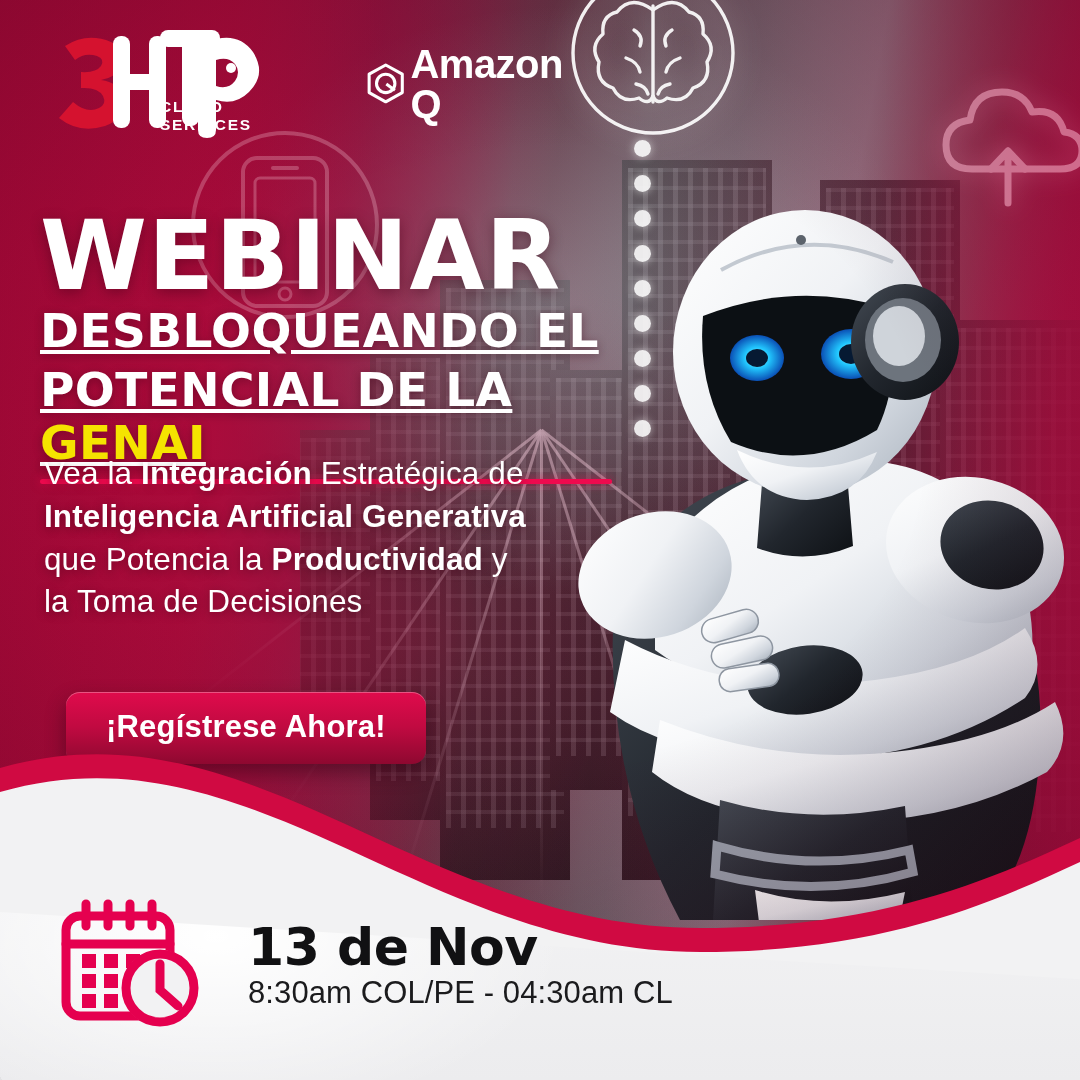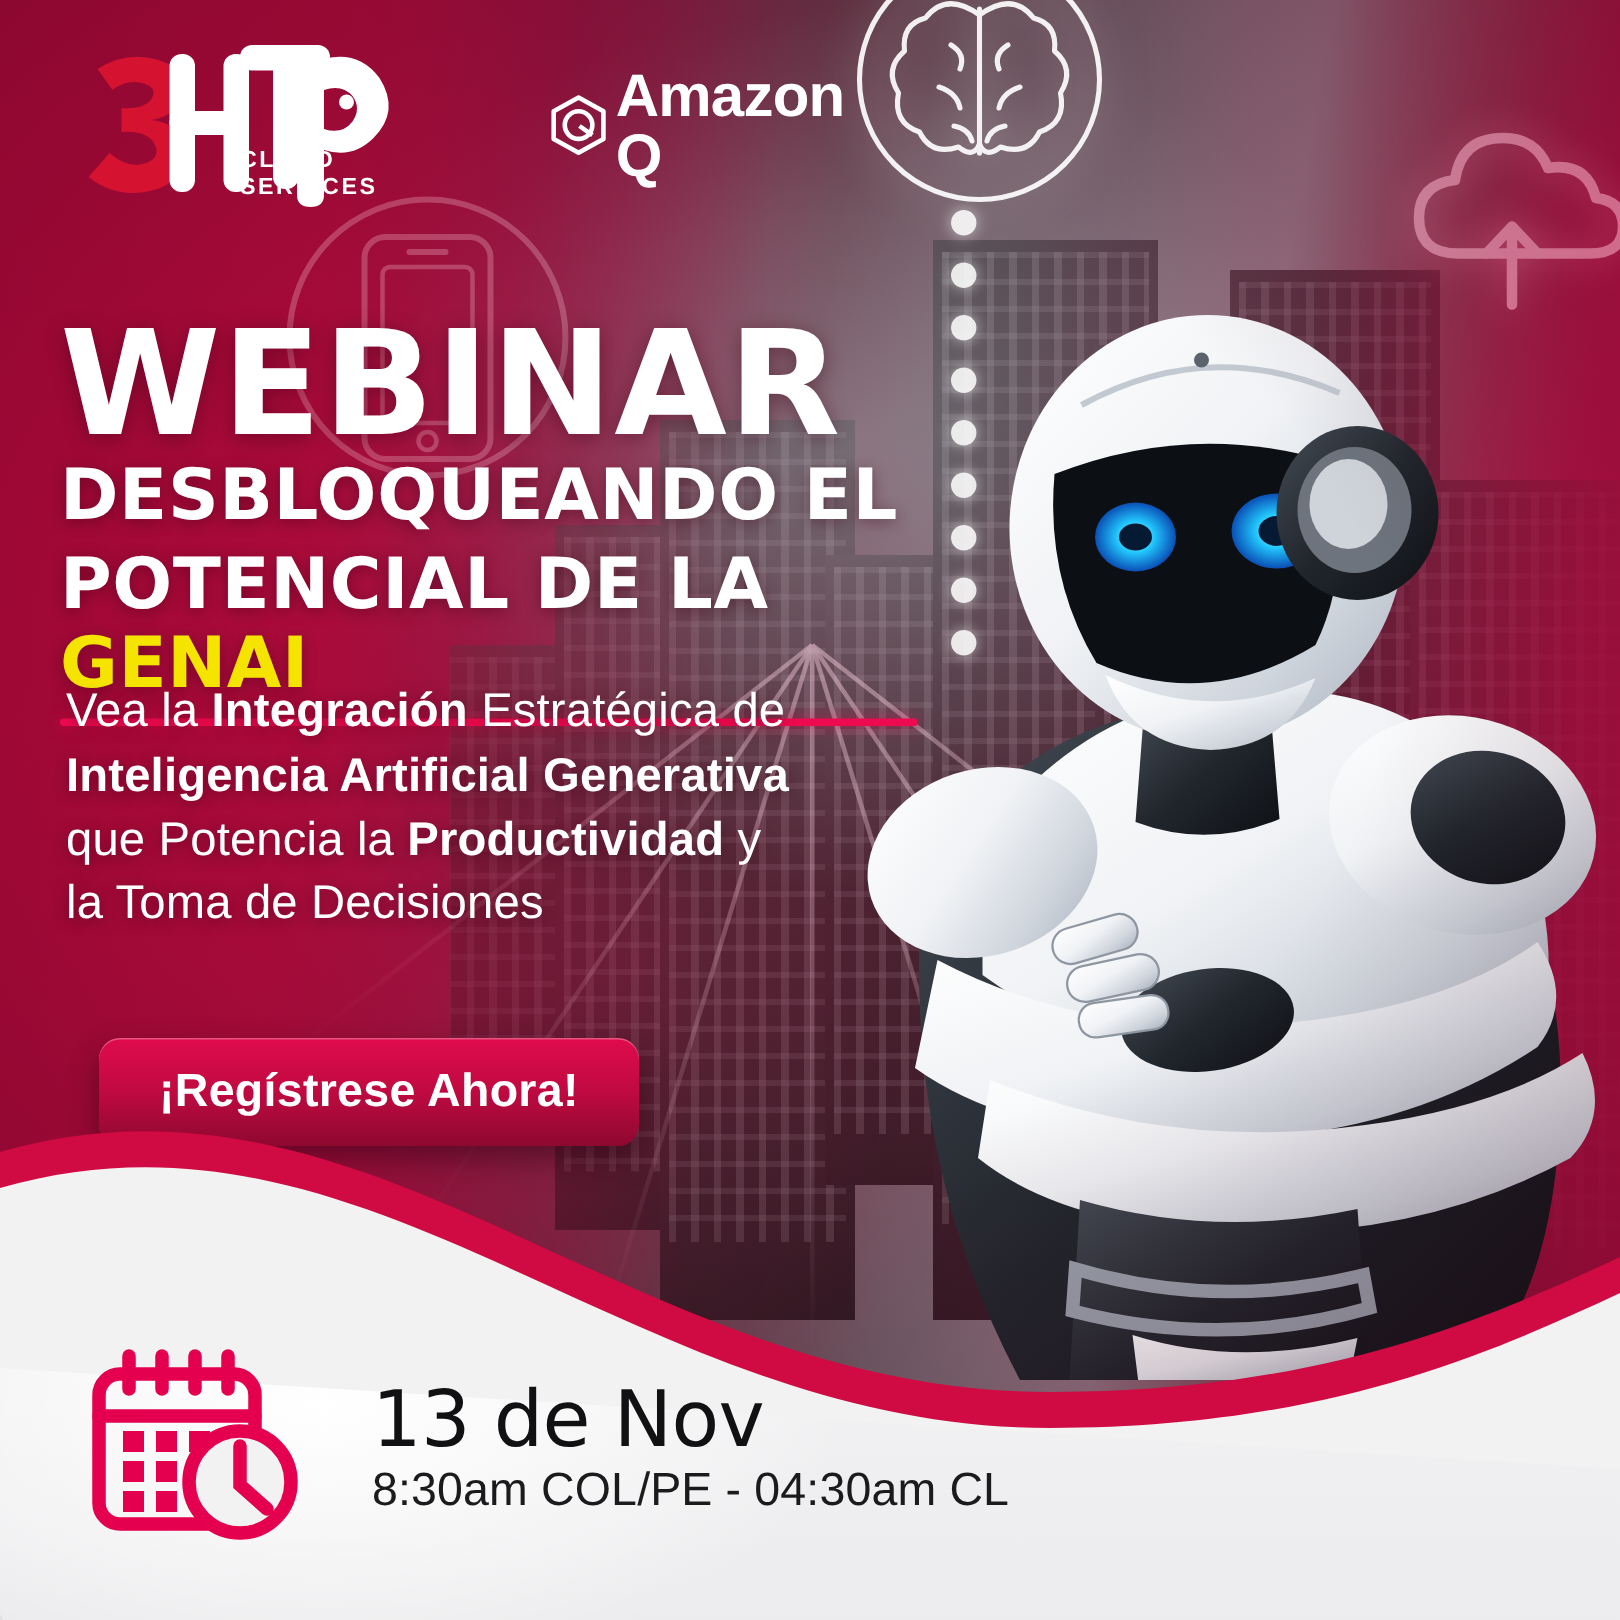--- a/index.html
+++ b/index.html
@@ -59,41 +59,41 @@
   .htp-tag{position:absolute;left:105px;bottom:6px;color:#fff;font-size:15.5px;font-weight:700;
     letter-spacing:1.7px;}
   .amzq{position:relative;width:200px;height:112px;display:flex;flex-direction:row;align-items:center;gap:2px;}
   .amzq-text{color:#fff;font-size:40px;font-weight:700;letter-spacing:-.5px;line-height:1;}
 
   
   .headline{position:absolute;left:40px;top:212px;width:620px;}
   .h-main{color:#fff;font-size:97px;font-weight:700;line-height:.9;letter-spacing:1px;
     font-family:"DejaVu Sans", sans-serif;text-shadow:0 3px 14px rgba(60,0,22,.45);}
   .h-sub{color:#fff;font-size:47px;font-weight:700;line-height:1.12;letter-spacing:.4px;
-    font-family:"DejaVu Sans", sans-serif;margin-top:6px;text-shadow:0 2px 10px rgba(60,0,22,.45);}
+    font-family:"DejaVu Sans", sans-serif;margin-top:6px;text-shadow:0 2px 10px rgba(60,0,22,.45);text-decoration:underline;}
   .h-accent{color:#F5E400;}
   .rule{margin-top:10px;width:572px;height:5px;background:#EE0A4E;border-radius:3px;
     box-shadow:0 0 10px rgba(238,10,78,.6);}
 
   
   .body-copy{position:absolute;left:44px;top:452px;width:600px;color:#fff;
     font-size:31.5px;line-height:1.36;letter-spacing:.1px;text-shadow:0 2px 9px rgba(60,0,22,.5);}
   .body-copy b{font-weight:700;}
 
   
   .cta{position:absolute;left:66px;top:692px;padding:17px 40px 19px;border-radius:14px;
     background:linear-gradient(180deg,#E00B4C 0%,#C10A41 48%,#8E0830 100%);
     color:#fff;font-size:31px;font-weight:700;letter-spacing:.2px;border:none;cursor:pointer;
     box-shadow:0 9px 20px rgba(40,0,16,.48), inset 0 1px 0 rgba(255,255,255,.30);}
 
   
   .foot{position:absolute;left:56px;bottom:46px;display:flex;align-items:center;gap:40px;}
   .cal-icon{position:relative;width:152px;height:138px;flex:none;}
   .foot-txt{display:flex;flex-direction:column;gap:2px;}
-  .foot-date{color:#111113;font-size:52px;font-weight:400;letter-spacing:-.5px;line-height:1.05;
+  .foot-date{color:#111113;font-size:52px;font-weight:700;letter-spacing:-.5px;line-height:1.05;
     font-family:"DejaVu Sans", sans-serif;}
   .foot-time{color:#1b1b1d;font-size:31px;letter-spacing:.1px;line-height:1.1;}
 </style>
 </head>
 <body>
 
 <div class="poster">
 
   <div class="bg-base"></div>
 

